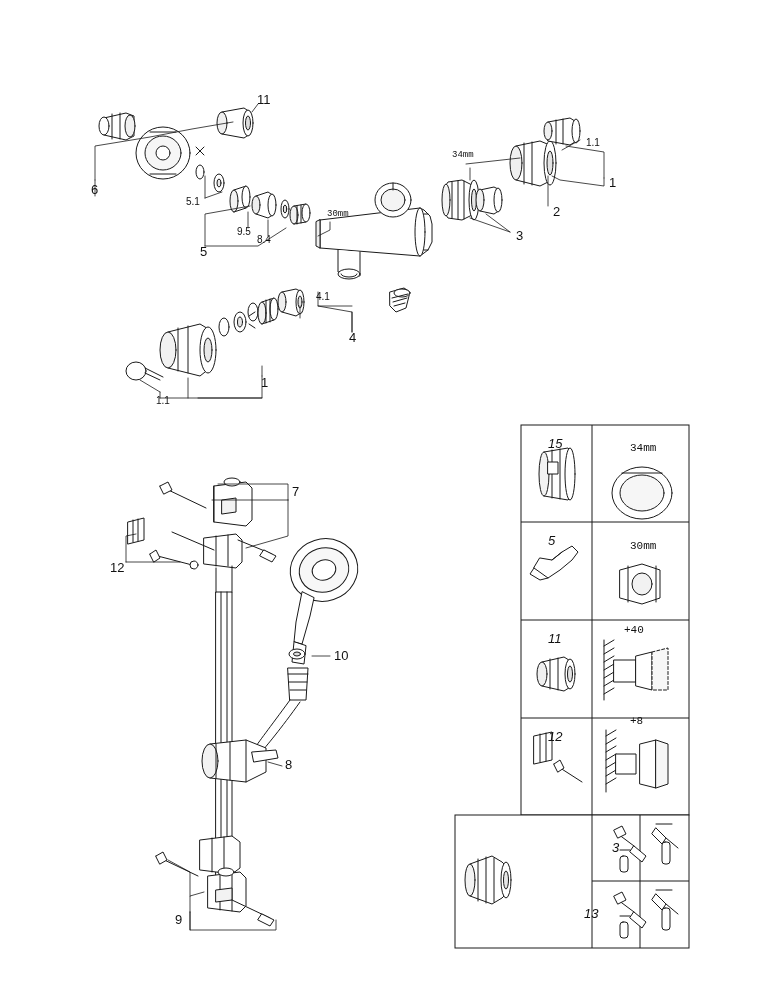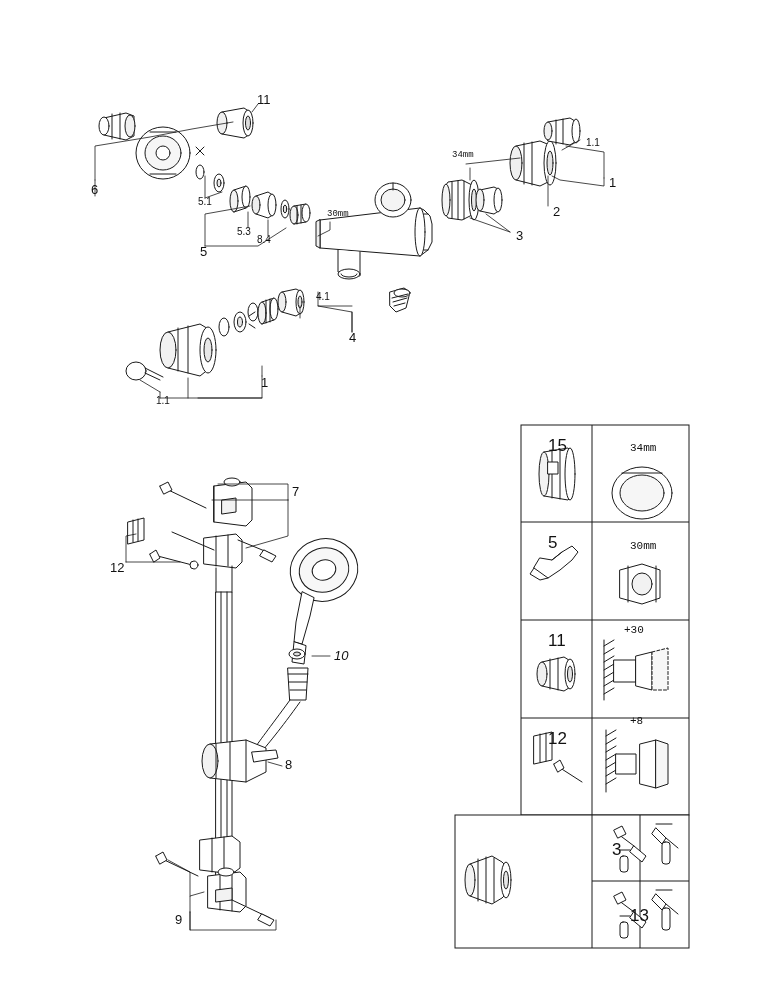--- a/index.html
+++ b/index.html
@@ -32,21 +32,22 @@
     font-size: 13px;
   }
   .lbl-sub {
     font-size: 10px;
   }
   .lbl-dim {
     font-size: 9px;
     font-family: Liberation Mono, monospace;
   }
   .lbl-box {
-    font-size: 17px;
+    font-size: 13px;
+    font-style: italic;
   }
   svg { display: block; }
 </style>
 </head>
 <body>
 
 <div id="sheet">
 
   <svg width="769" height="1000" viewBox="0 0 769 1000">
     <defs>
@@ -386,45 +387,45 @@
       </g>
     </g>
   </svg>
 
   <span class="lbl lbl-num" style="left:257px; top:93px;">11</span>
   <span class="lbl lbl-sub" style="left:586px; top:138px;">1.1</span>
   <span class="lbl lbl-num" style="left:609px; top:176px;">1</span>
   <span class="lbl lbl-dim" style="left:452px; top:151px;">34mm</span>
   <span class="lbl lbl-num" style="left:553px; top:205px;">2</span>
   <span class="lbl lbl-num" style="left:91px; top:183px;">6</span>
-  <span class="lbl lbl-sub" style="left:186px; top:197px;margin-left:12px;">5.1</span>
+  <span class="lbl lbl-sub" style="left:186px; top:197px;">5.1</span>
   <span class="lbl lbl-dim" style="left:327px; top:210px;">30mm</span>
-  <span class="lbl lbl-sub" style="left:237px; top:227px;">5.3</span>
+  <span class="lbl lbl-sub" style="left:237px; top:227px;">9.5</span>
   <span class="lbl lbl-sub" style="left:257px; top:235px;">8.4</span>
   <span class="lbl lbl-num" style="left:516px; top:229px;">3</span>
   <span class="lbl lbl-num" style="left:200px; top:245px;">5</span>
   <span class="lbl lbl-sub" style="left:316px; top:292px;text-align:right;">4.1</span>
   <span class="lbl lbl-num" style="left:349px; top:331px;">4</span>
   <span class="lbl lbl-num" style="left:261px; top:376px;">1</span>
   <span class="lbl lbl-sub" style="left:156px; top:396px;">1.1</span>
 
   <span class="lbl lbl-num" style="left:292px; top:485px;">7</span>
   <span class="lbl lbl-num" style="left:110px; top:561px;">12</span>
-  <span class="lbl lbl-num" style="left:334px; top:649px;font-style:italic;">10</span>
+  <span class="lbl lbl-num" style="left:334px; top:649px;">10</span>
   <span class="lbl lbl-num" style="left:285px; top:758px;">8</span>
   <span class="lbl lbl-num" style="left:175px; top:913px;">9</span>
 
   <span class="lbl lbl-box" style="left:548px; top:437px;">15</span>
   <span class="lbl lbl-dim" style="left:630px; top:443px; font-size:11px;">34mm</span>
 
   <span class="lbl lbl-box" style="left:548px; top:534px;">5</span>
   <span class="lbl lbl-dim" style="left:630px; top:541px; font-size:11px;">30mm</span>
 
   <span class="lbl lbl-box" style="left:548px; top:632px;">11</span>
-  <span class="lbl lbl-dim" style="left:624px; top:625px; font-size:11px;">+30</span>
+  <span class="lbl lbl-dim" style="left:624px; top:625px; font-size:11px;">+40</span>
 
   <span class="lbl lbl-box" style="left:548px; top:730px;">12</span>
   <span class="lbl lbl-dim" style="left:630px; top:716px; font-size:11px;">+8</span>
 
   <span class="lbl lbl-box" style="left:612px; top:841px;">3</span>
-  <span class="lbl lbl-box" style="left:630px; top:907px;text-align:center;">13</span>
+  <span class="lbl lbl-box" style="left:584px; top:907px;text-align:center;">13</span>
 
 </div>
 
 </body></html>

